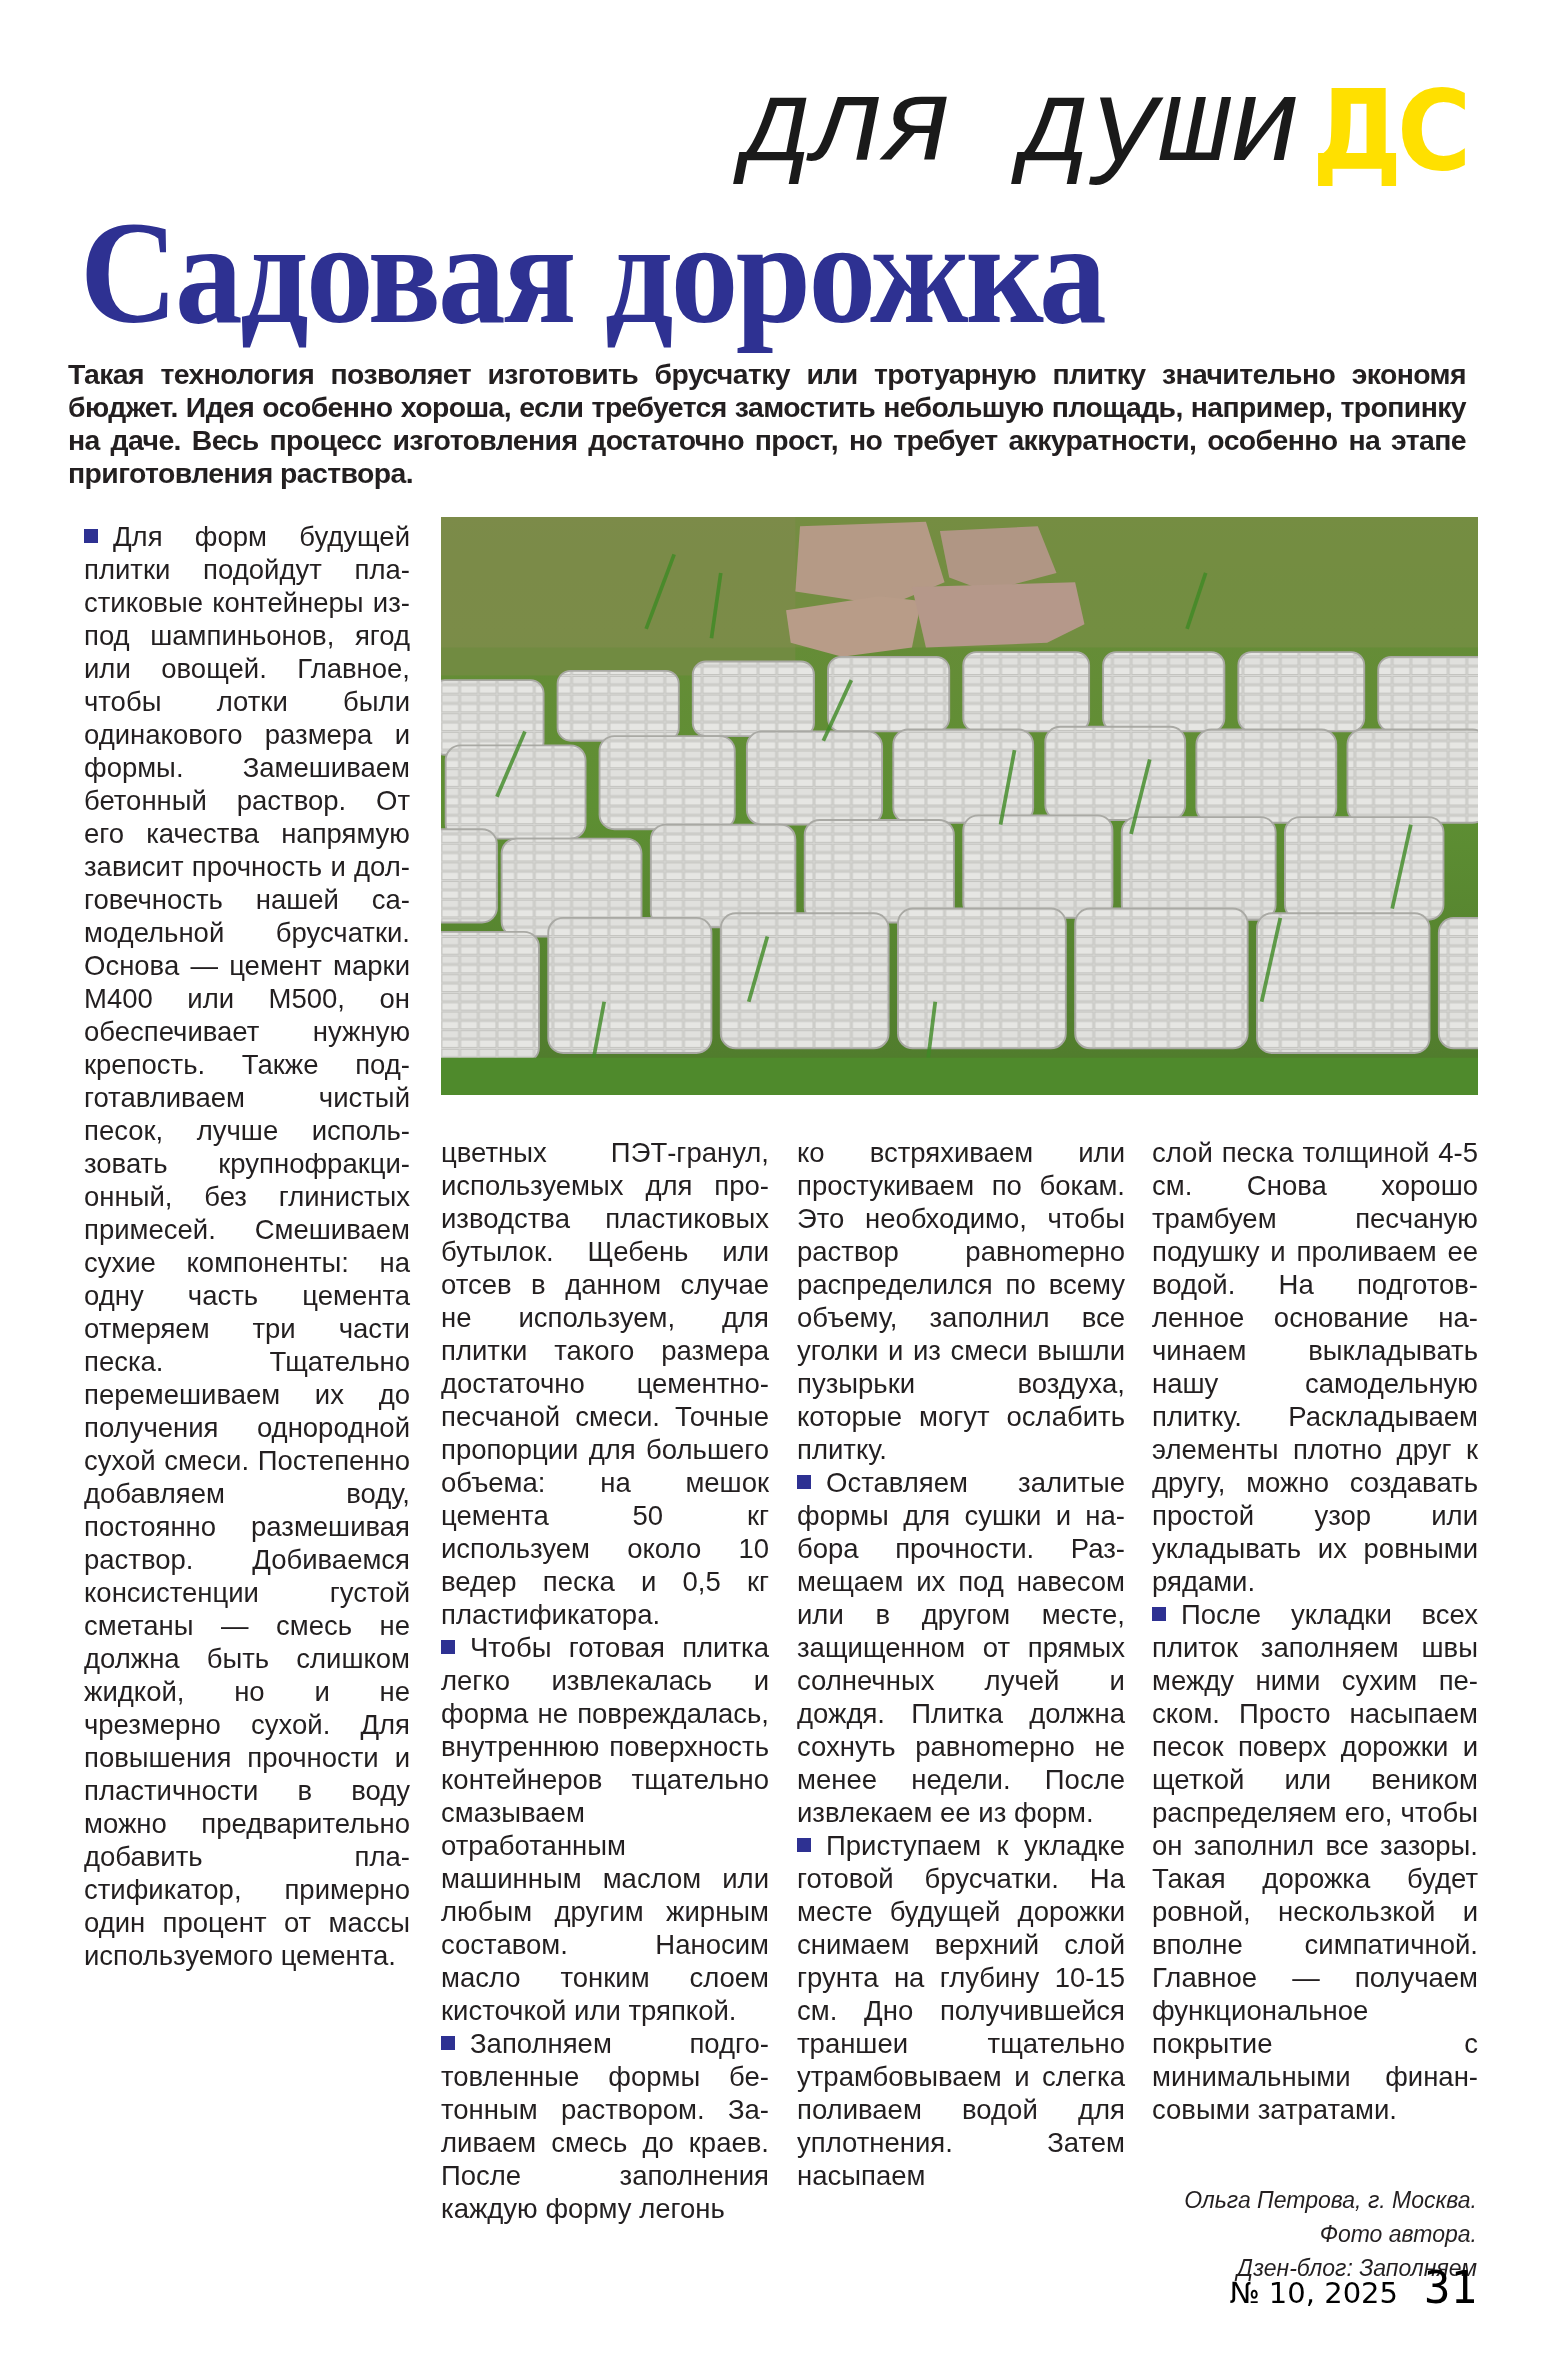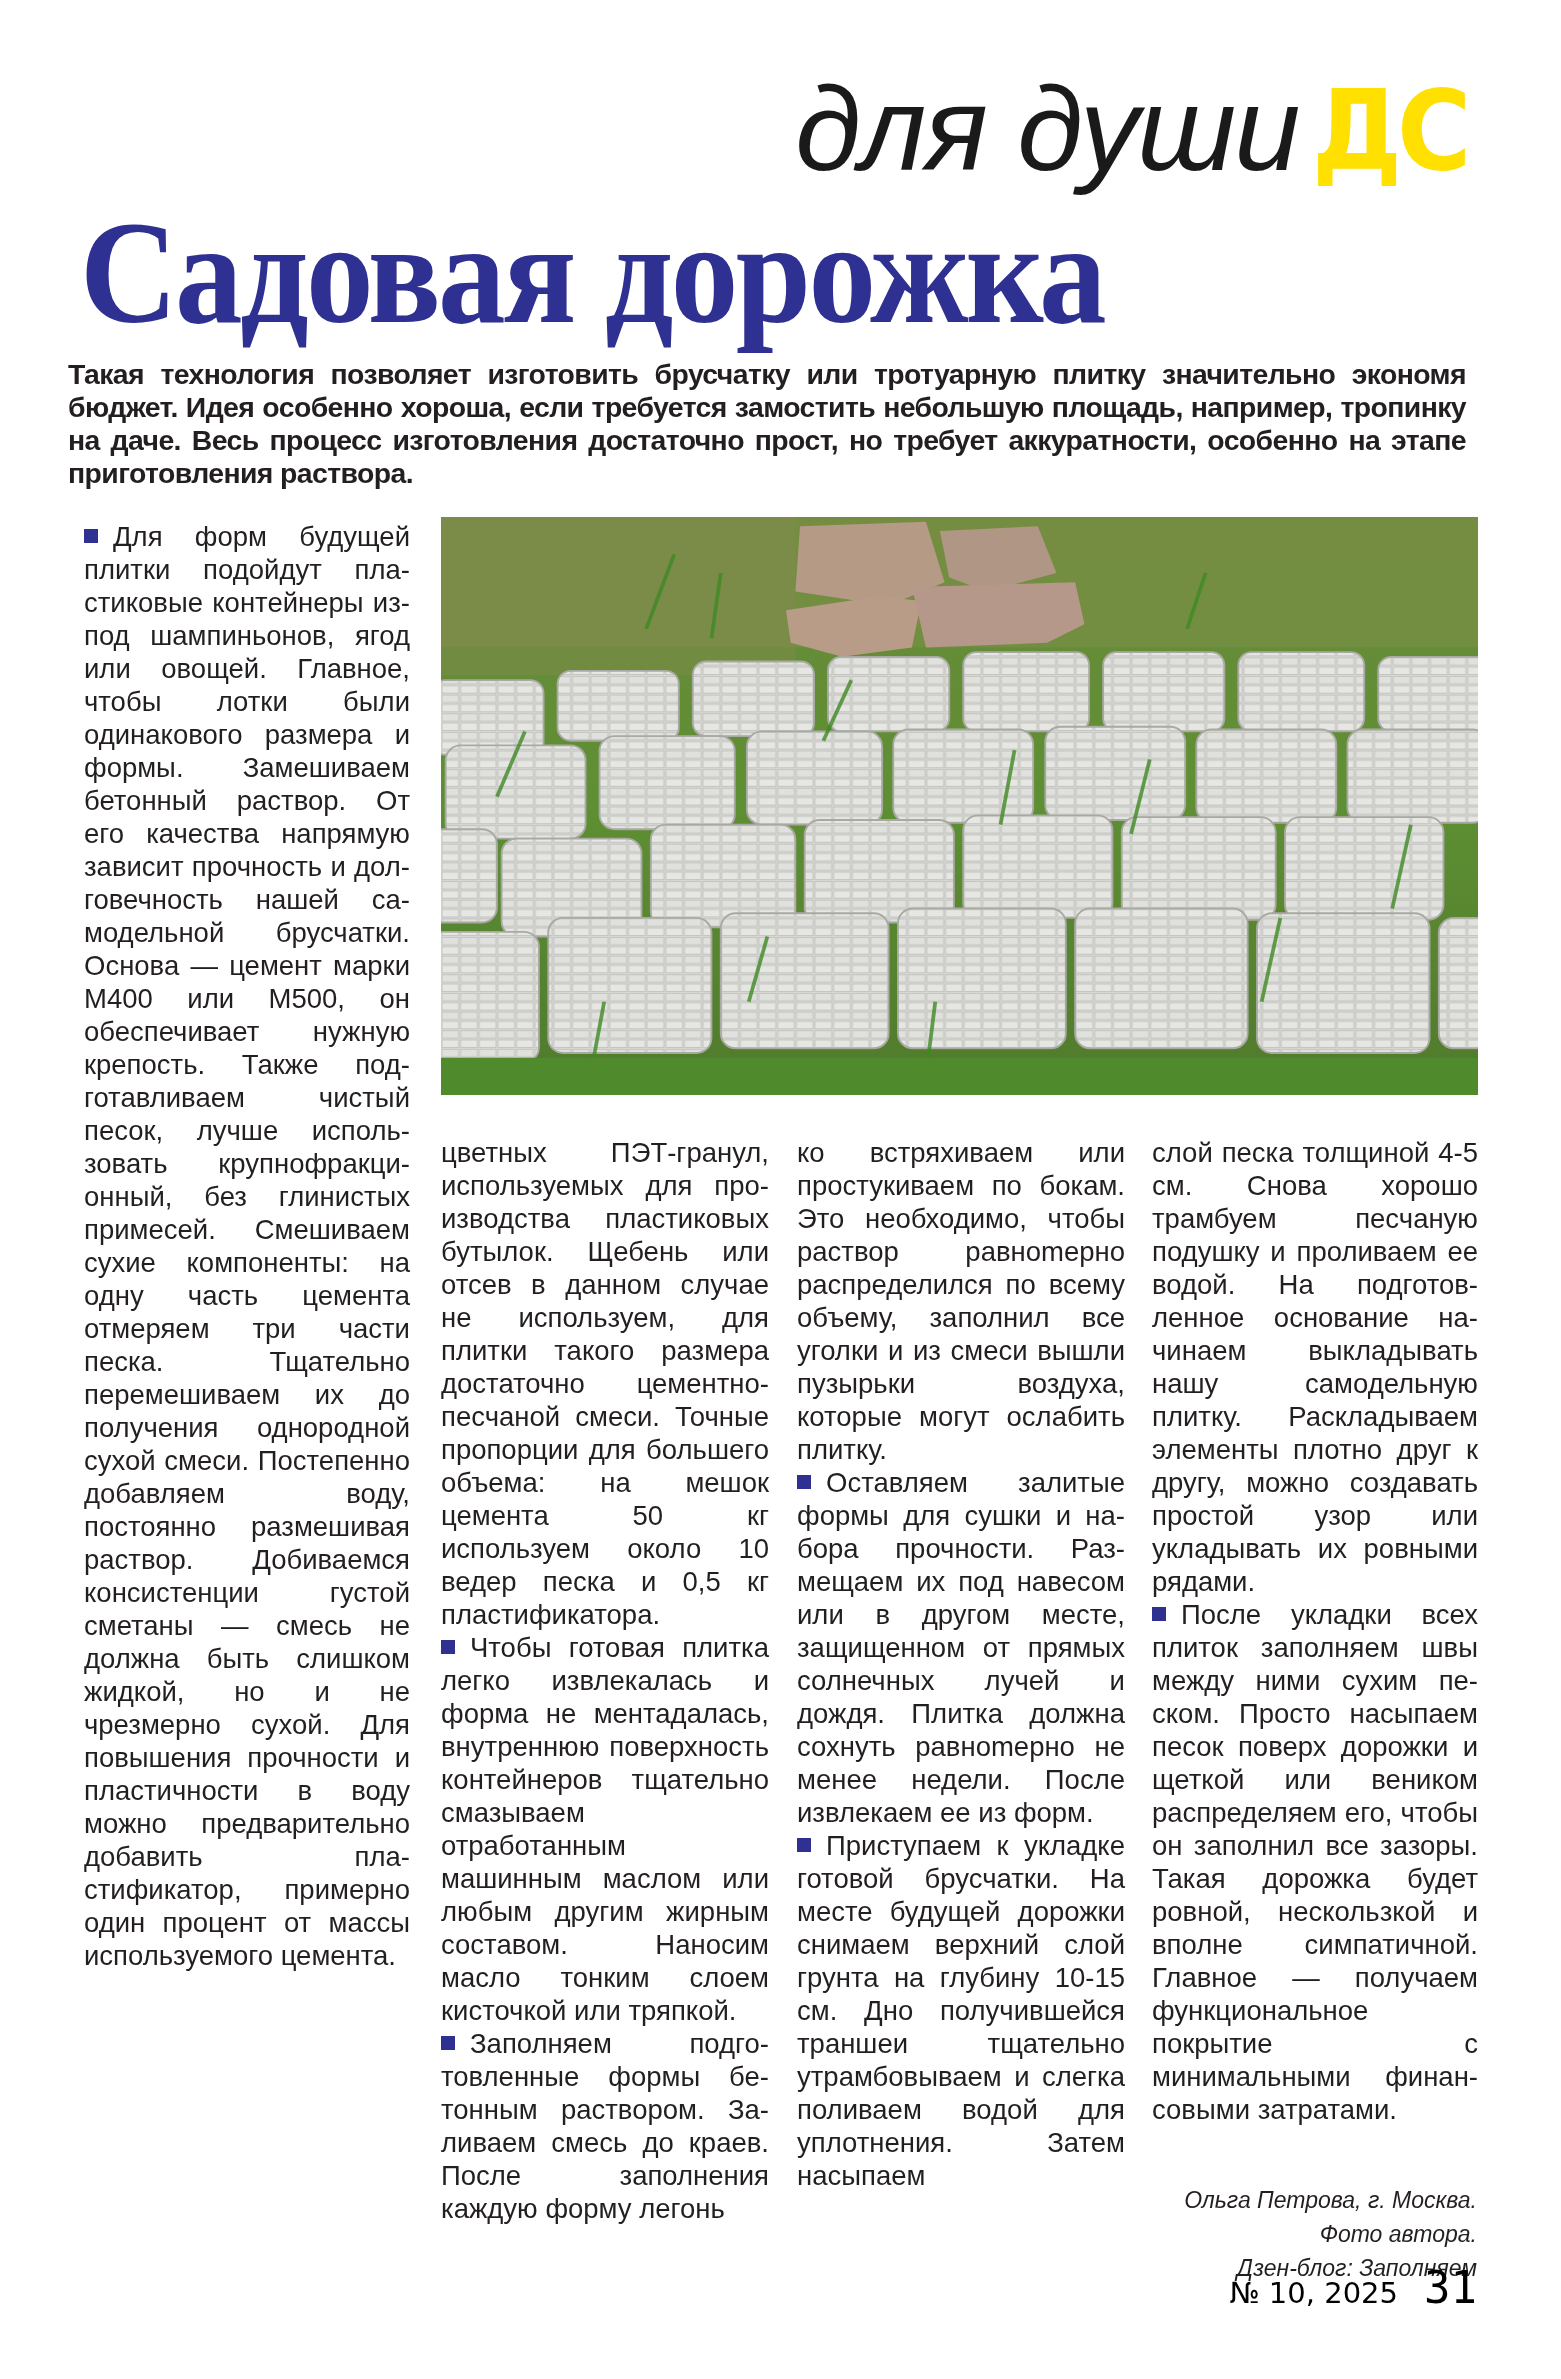--- a/index.html
+++ b/index.html
@@ -4,21 +4,21 @@
 <style>
   * { margin: 0; padding: 0; box-sizing: border-box; }
   html, body { width: 1561px; height: 2380px; background: #ffffff; overflow: hidden; }
   body { position: relative; font-family: "Liberation Sans", sans-serif; color: #231f20; }
 
   .rubric {
     position: absolute; right: 82px; top: 58px; height: 140px;
     display: flex; align-items: center; gap: 13px;
   }
   .rubric-text {
-    font-family: Liberation Sans, sans-serif; font-style: italic;
+    font-family: Liberation Mono, monospace; font-style: italic;
     font-size: 119px; color: #1a1a1a; letter-spacing: -1.9px; line-height: 1;
   }
   .rubric-logo {
     font-family: "DejaVu Sans", sans-serif; font-weight: bold;
     font-size: 110px; line-height: 1; color: #ffe000; letter-spacing: -5.6px;
     transform: scaleX(0.92); transform-origin: left center; margin-top: 5.6px;
   }
 
   .title {
     position: absolute; left: 80px; top: 199px; width: 1212px;
@@ -153,21 +153,21 @@
     <rect x="0" y="580" width="1112" height="40" fill="#4f8a2c"></rect>
   </svg>
 </div>
 
 <div class="col col-1">
   <p><span class="bullet"></span><span>Для форм будущей плитки подойдут пла­стиковые контейне­ры из-под шампиньо­нов, ягод или овощей. Главное, чтобы лот­ки были одинакового размера и формы. За­мешиваем бетонный раствор. От его каче­ства напрямую зави­сит прочность и дол­говечность нашей са­модельной брусчатки. Основа — цемент мар­ки М400 или М500, он обеспечивает нужную крепость. Также под­готавливаем чистый песок, лучше исполь­зовать крупнофракци­онный, без глинистых примесей. Смешива­ем сухие компоненты: на одну часть цемен­та отмеряем три ча­сти песка. Тщательно перемешиваем их до получения однород­ной сухой смеси. По­степенно добавляем воду, постоянно раз­мешивая раствор. До­биваемся консистен­ции густой сметаны — смесь не должна быть слишком жидкой, но и не чрезмерно сухой. Для повышения проч­ности и пластичности в воду можно предвари­тельно добавить пла­стификатор, примерно один процент от мас­сы используемого це­мента.</span></p>
 </div>
 
 <div class="col col-2">
   <p><span>цветных ПЭТ-гранул, используемых для про­изводства пластико­вых бутылок. Щебень или отсев в данном случае не использу­ем, для плитки тако­го размера достаточ­но цементно-песчаной смеси. Точные пропор­ции для большего объ­ема: на мешок цемента 50 кг используем около 10 ведер песка и 0,5 кг пластификатора.</span></p>
-  <p><span class="bullet"></span><span>Чтобы готовая плит­ка легко извлекалась и форма не мента­далась, внутреннюю поверхность контей­неров тщательно сма­зываем отработанным машинным маслом или любым другим жирным составом. Наносим масло тонким слоем кисточкой или тряпкой.</span></p>
+  <p><span class="bullet"></span><span>Чтобы готовая плит­ка легко извлекалась и форма не повреж­далась, внутреннюю поверхность контей­неров тщательно сма­зываем отработанным машинным маслом или любым другим жирным составом. Наносим масло тонким слоем кисточкой или тряпкой.</span></p>
   <p><span class="bullet"></span><span>Заполняем подго­товленные формы бе­тонным раствором. За­ливаем смесь до кра­ев. После заполнения каждую форму легонь­</span></p>
 </div>
 
 <div class="col col-3">
   <p><span>ко встряхиваем или простукиваем по бо­кам. Это необходимо, чтобы раствор равно­mерно распределился по всему объему, за­полнил все уголки и из смеси вышли пузырьки воздуха, которые могут ослабить плитку.</span></p>
   <p><span class="bullet"></span><span>Оставляем залитые формы для сушки и на­бора прочности. Раз­мещаем их под наве­сом или в другом ме­сте, защищенном от прямых солнечных лу­чей и дождя. Плитка должна сохнуть равно­mерно не менее неде­ли. После извлекаем ее из форм.</span></p>
   <p><span class="bullet"></span><span>Приступаем к уклад­ке готовой брусчатки. На месте будущей до­рожки снимаем верх­ний слой грунта на глу­бину 10-15 см. Дно по­лучившейся траншеи тщательно утрамбовы­ваем и слегка полива­ем водой для уплотне­ния. Затем насыпаем</span></p>
 </div>
 
 <div class="col col-4">

